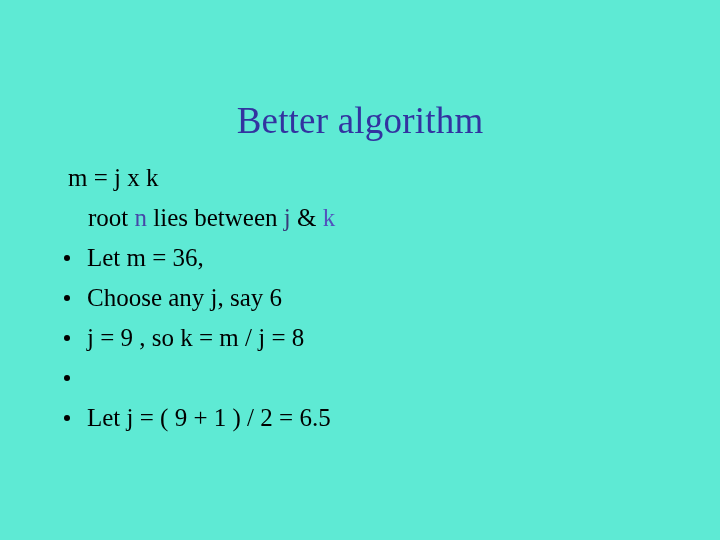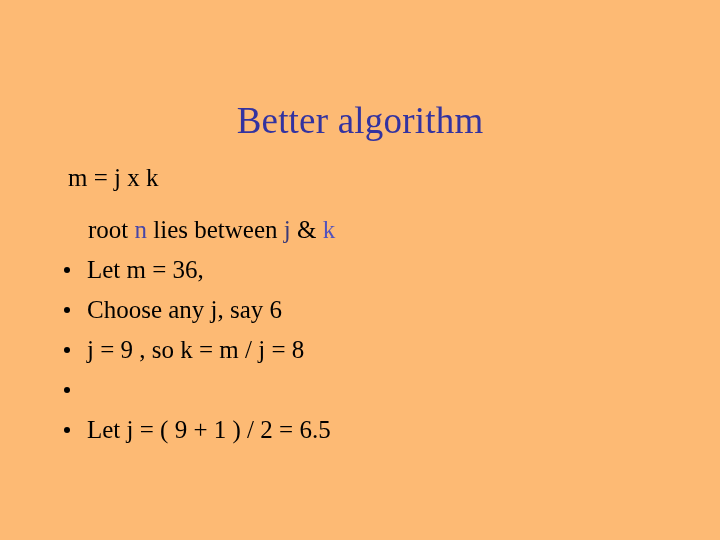--- a/index.html
+++ b/index.html
@@ -14,21 +14,21 @@
     overflow: hidden;
     font-family: "Liberation Serif", "DejaVu Serif", serif;
     color: #000000;
     position: relative;
   }
 
   .slide {
     position: relative;
     width: 720px;
     height: 540px;
-    background: #fdba74;
+    background: #5eead4;
   }
 
   
   .slide-title {
     position: absolute;
     left: 0;
     top: 74px;
     width: 720px;
     text-align: center;
     font-family: "Liberation Serif", "DejaVu Serif", serif;
@@ -52,21 +52,21 @@
     position: relative;
     height: 40px;
     line-height: 40px;
     font-size: 25px;
     color: #000000;
     white-space: nowrap;
   }
 
   
   .line.plain-1 { padding-left: 12px; }
-  .line.plain-2 { padding-left: 32px; margin-top: 12px; }
+  .line.plain-2 { padding-left: 32px; }
 
   
   .line.bulleted {
     padding-left: 31px;
   }
   .bullet {
     position: absolute;
     left: 8px;
     top: 50%;
     width: 6px;

